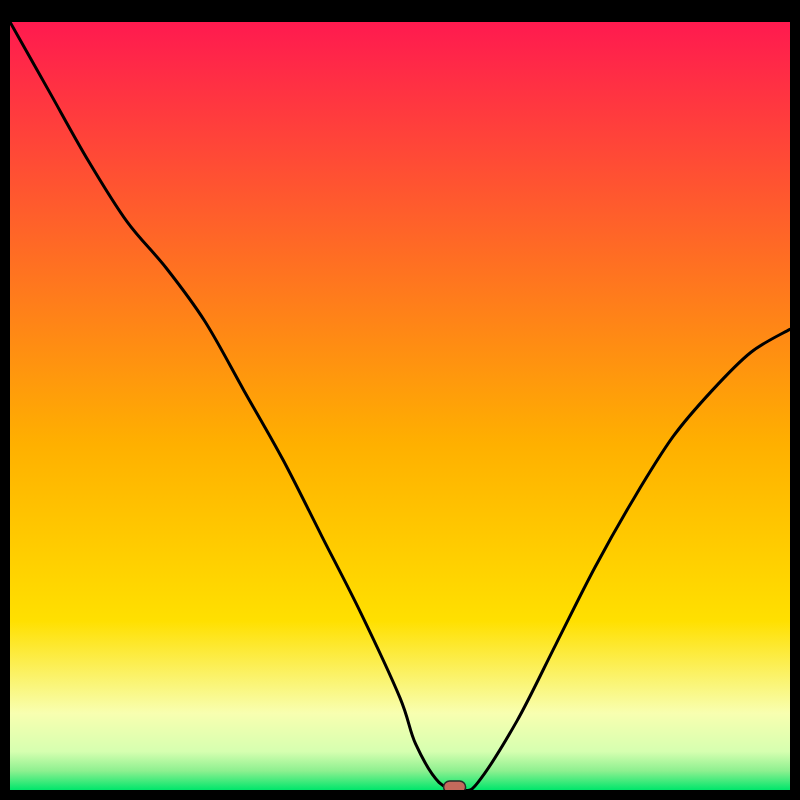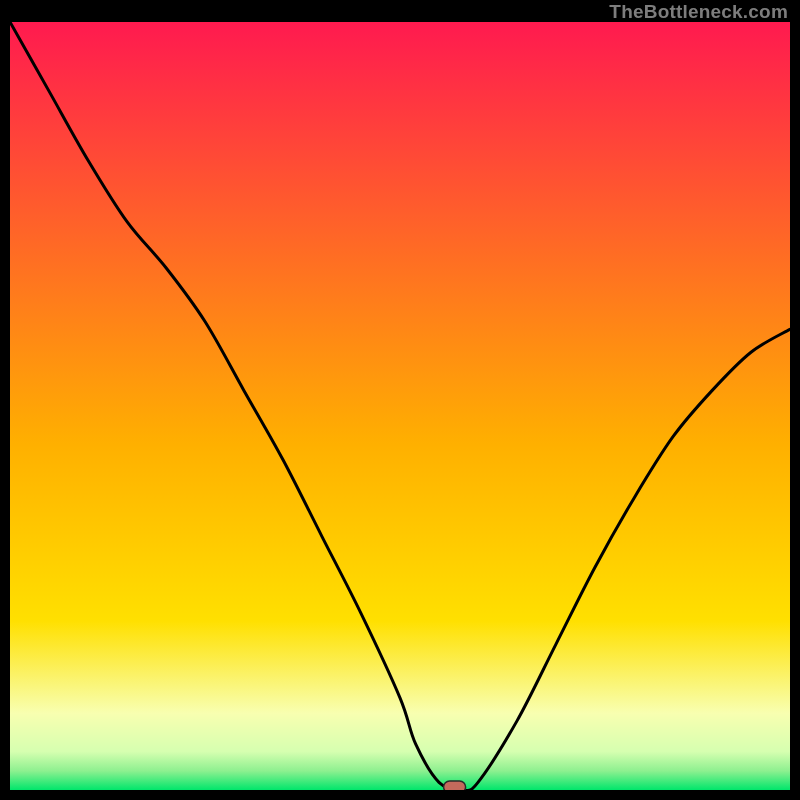--- a/index.html
+++ b/index.html
@@ -32,21 +32,20 @@
     font: 600 19px/1 Arial, Helvetica, sans-serif;
     color: #7d7d7d;
     letter-spacing: 0.2px;
   }
 </style>
 </head>
 <body>
 
 <div class="stage">
 
-  <div class="watermark">TheBottleneck.com</div>
 
   <div class="plot-frame">
     <svg class="plot-inner" viewBox="0 0 780 768" preserveAspectRatio="none">
       <defs>
         <linearGradient id="bgGrad" x1="0" y1="0" x2="0" y2="1">
           <stop id="g0" offset="0%" stop-color="#ff1a4f"></stop>
           <stop id="g1" offset="55%" stop-color="#ffb000"></stop>
           <stop id="g2" offset="78%" stop-color="#ffe000"></stop>
           <stop id="g3" offset="90%" stop-color="#f8ffb0"></stop>
           <stop id="g4" offset="95%" stop-color="#d6ffb0"></stop>

